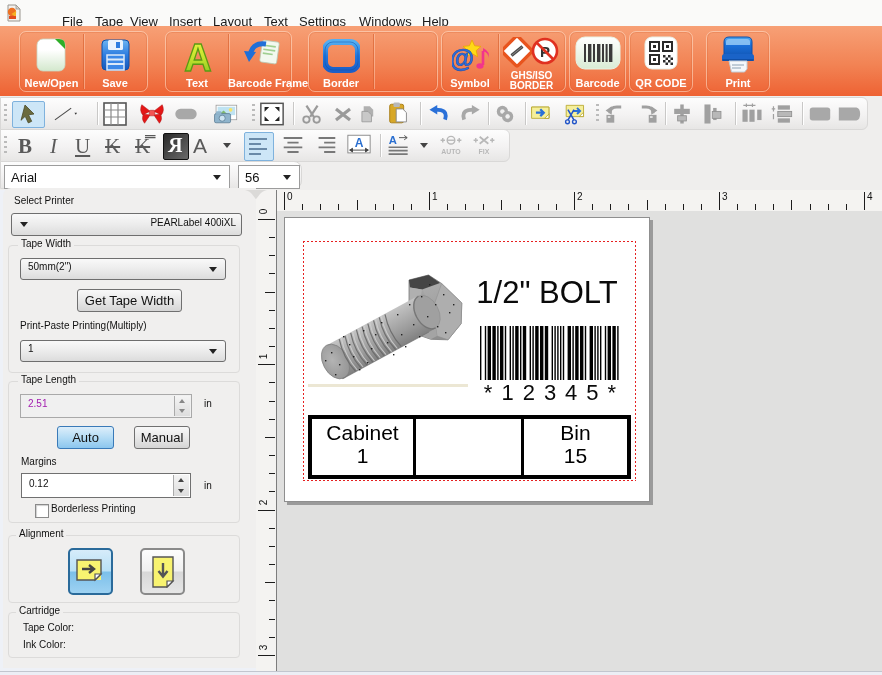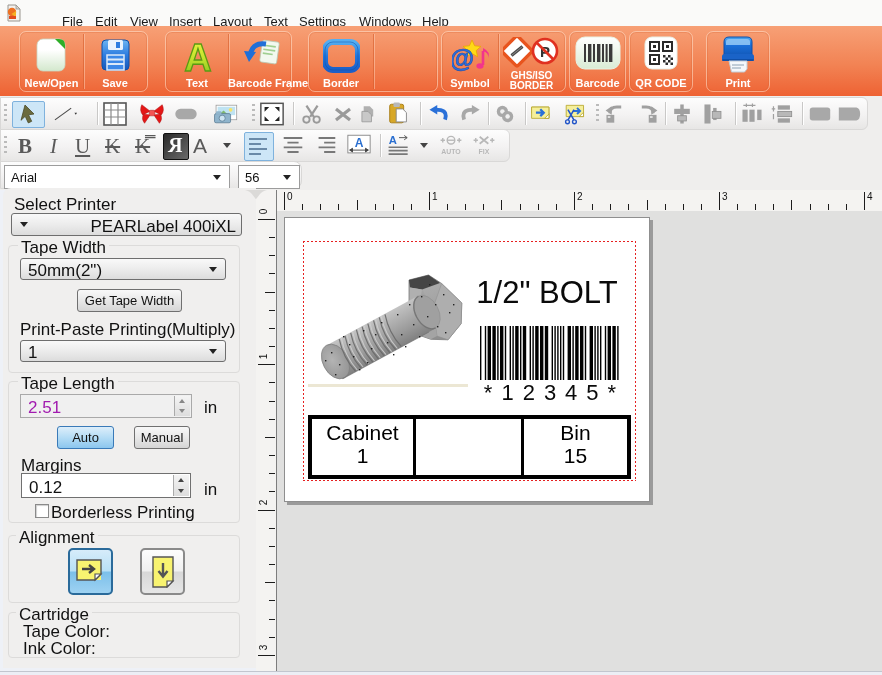--- a/index.html
+++ b/index.html
@@ -24,21 +24,21 @@
      background:repeating-linear-gradient(#bbb 0 2px, transparent 2px 5px);}
   .sep{position:absolute;top:4px;bottom:4px;width:1px;background:#c9c8c7;box-shadow:1px 0 0 #fff;}
   .ti{position:absolute;top:3px;width:26px;height:26px;}
   .tsel{background:#cde6f7;border:1px solid #7fb2dd;border-radius:2px;}
   
   .combo{position:absolute;background:#fff;border:1px solid #9c9c9c;}
   .combo .ctext{position:absolute;left:6px;top:3px;font-size:13px;color:#111;}
   .darr{position:absolute;width:0;height:0;border-left:4px solid transparent;border-right:4px solid transparent;border-top:5px solid #222;}
   
   #lpanel{left:3px;top:188px;width:253px;height:480px;background:#f0efee;border-radius:8px 0 0 0;}
-  .plabel{position:absolute;font-size:17px;color:#111;white-space:nowrap;}
+  .plabel{position:absolute;font-size:10px;color:#111;white-space:nowrap;}
   .gbox{position:absolute;border:1px solid #dcdbda;border-radius:4px;}
   .pcombo{position:absolute;border:1px solid #6e6e6e;border-radius:3px;background:linear-gradient(#f9f9f9,#ececec 50%,#dcdcdc);}
   .pbtn{position:absolute;border:1px solid #707070;border-radius:3px;background:linear-gradient(#f8f8f8,#e8e8e8 50%,#d5d5d5);
      font-size:13px;color:#111;text-align:center;}
   .spin{position:absolute;background:#fff;border:1px solid #707070;}
   .spinbtns{position:absolute;right:1px;top:1px;bottom:1px;width:15px;border-left:1px solid #aaa;
      background:linear-gradient(#f4f4f4,#ddd);}
   .uarr{position:absolute;width:0;height:0;border-left:3px solid transparent;border-right:3px solid transparent;border-bottom:4px solid #444;}
   .dnarr{position:absolute;width:0;height:0;border-left:3px solid transparent;border-right:3px solid transparent;border-top:4px solid #444;}
   
@@ -58,21 +58,21 @@
 <body>
 <div class="ab" id="menubar">
   <svg class="ab" style="left:5px;top:4px" width="17" height="18" viewBox="0 0 17 18">
     <path d="M3 1 h8 l4 4 v12 h-12 z" fill="#f3f1ee" stroke="#9a968f" stroke-width="1"></path>
     <path d="M11 1 l4 4 h-4 z" fill="#d8d4cc" stroke="#9a968f" stroke-width="0.8"></path>
     <circle cx="7" cy="8" r="4.2" fill="#ee7122"></circle>
     <path d="M6.5 10 l4.5 -3 v6 z" fill="#f6b021"></path>
     <path d="M4 12 h7 v3 h-7 z" fill="#e24a1e"></path>
   </svg>
   <span class="mi" style="left:30px">File</span>
-  <span class="mi" style="left:63px">Edit</span>
+  <span class="mi" style="left:63px">Tape</span>
   <span class="mi" style="left:98px">View</span>
   <span class="mi" style="left:137px">Insert</span>
   <span class="mi" style="left:181px">Layout</span>
   <span class="mi" style="left:232px">Text</span>
   <span class="mi" style="left:267px">Settings</span>
   <span class="mi" style="left:327px">Windows</span>
   <span class="mi" style="left:390px">Help</span>
 </div>
 <div class="ab" id="bigbar">
 

